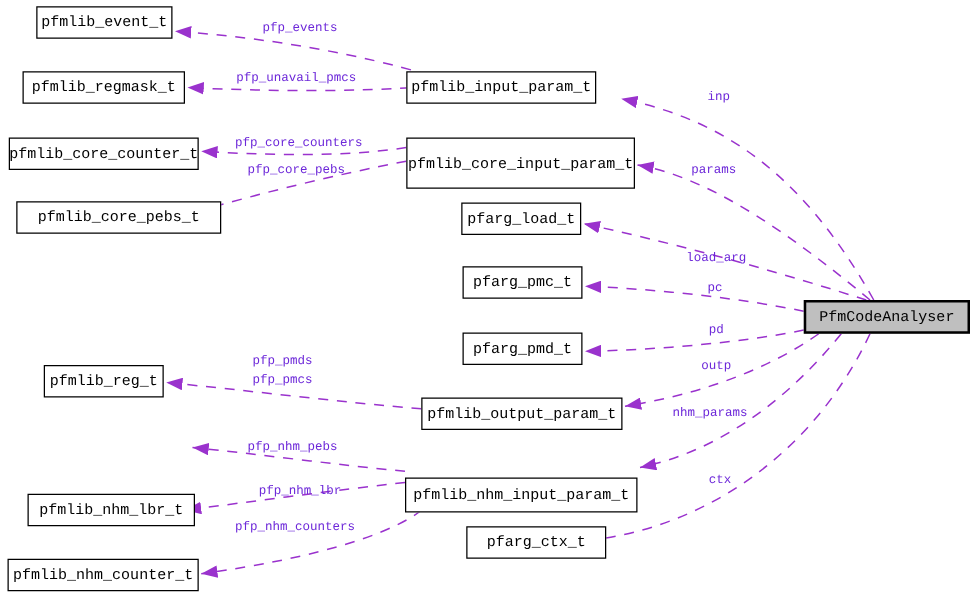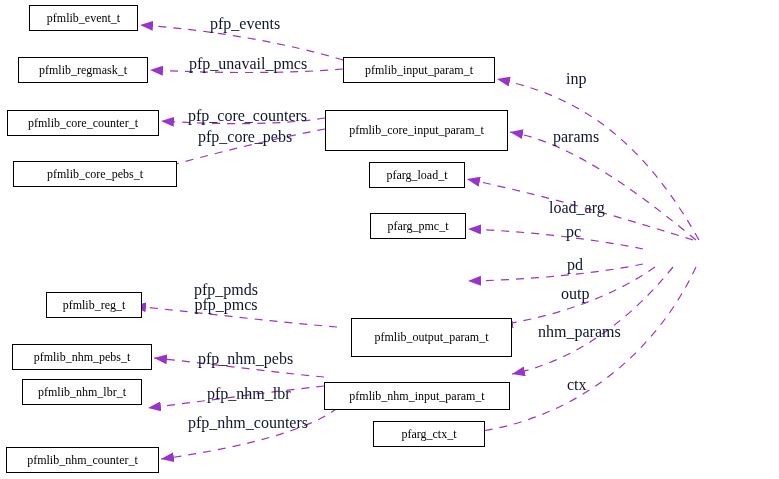--- a/index.html
+++ b/index.html
@@ -1,21 +1,21 @@
 <!DOCTYPE html>
 <html><head>
 <meta charset="utf-8">
 <style>
   html, body { margin: 0; padding: 0; background: #ffffff; }
   #canvas {
     position: relative;
     width: 779px;
     height: 479px;
     background: #ffffff;
-    font-family: Liberation Serif, serif;
+    font-family: Liberation Mono, monospace;
     overflow: hidden;
   }
   #edges {
     position: absolute;
     left: 0; top: 0;
     width: 779px; height: 479px;
   }
   .node {
     position: absolute;
     box-sizing: border-box;
@@ -28,22 +28,22 @@
     color: #000000;
     white-space: nowrap;
     z-index: 2;
   }
   .node.highlight {
     background: #bfbfbf;
     border-width: 2px;
   }
   .edge-label {
     position: absolute;
-    font-size: 16px;
-    color: #0f172a;
+    font-size: 10px;
+    color: #6d28d9;
     white-space: pre-line;
     line-height: 15px;
     z-index: 3;
   }
   .edge-label.centered { text-align: center; }
   path.edge {
     fill: none;
     stroke: #9a32cd;
     stroke-width: 1.2px;
     stroke-dasharray: 8 7;
@@ -75,33 +75,34 @@
     <path class="edge" d="M337,327 C275,322 195,312 133,306" marker-end="url(#arrow)"></path>
     <path class="edge" d="M324,377 C270,372 205,363 154,358" marker-end="url(#arrow)"></path>
     <path class="edge" d="M324,386 C268,392 205,401 148,408" marker-end="url(#arrow)"></path>
     <path class="edge" d="M348,397 C330,425 250,447 161,459" marker-end="url(#arrow)"></path>
   </svg>
 
   <div class="node" style="left:29px;top:5px;width:109px;height:26px">pfmlib_event_t</div>
   <div class="node" style="left:18px;top:57px;width:130px;height:26px">pfmlib_regmask_t</div>
   <div class="node" style="left:7px;top:110px;width:152px;height:26px">pfmlib_core_counter_t</div>
   <div class="node" style="left:13px;top:161px;width:164px;height:26px">pfmlib_core_pebs_t</div>
-  <div class="node" style="left:46px;top:292px;width:96px;height:26px">pfmlib_reg_t</div>
-  <div class="node" style="left:12px;top:344px;width:140px;height:26px">pfmlib_nhm_pebs_t</div>
-  <div class="node" style="left:22px;top:379px;width:120px;height:26px">pfmlib_nhm_lbr_t</div>
+  <div class="node" style="left:35px;top:292px;width:96px;height:26px">pfmlib_reg_t</div>
+  <div class="node" style="left:22px;top:395px;width:134px;height:26px">pfmlib_nhm_lbr_t</div>
   <div class="node" style="left:6px;top:447px;width:153px;height:26px">pfmlib_nhm_counter_t</div>
 
-  <div class="node" style="left:343px;top:57px;width:152px;height:26px">pfmlib_input_param_t</div>
+  <div class="node" style="left:325px;top:57px;width:152px;height:26px">pfmlib_input_param_t</div>
   <div class="node" style="left:325px;top:110px;width:183px;height:41px">pfmlib_core_input_param_t</div>
   <div class="node" style="left:370px;top:213px;width:96px;height:26px">pfarg_pmc_t</div>
   <div class="node" style="left:369px;top:162px;width:96px;height:26px">pfarg_load_t</div>
-  <div class="node" style="left:351px;top:318px;width:161px;height:39px">pfmlib_output_param_t</div>
+  <div class="node" style="left:370px;top:266px;width:96px;height:26px">pfarg_pmd_t</div>
+  <div class="node" style="left:337px;top:318px;width:161px;height:26px">pfmlib_output_param_t</div>
   <div class="node" style="left:324px;top:382px;width:186px;height:28px">pfmlib_nhm_input_param_t</div>
   <div class="node" style="left:373px;top:421px;width:112px;height:26px">pfarg_ctx_t</div>
 
+  <div class="node highlight" style="left:643px;top:240px;width:133px;height:27px">PfmCodeAnalyser</div>
 
   <div class="edge-label" style="left:566px;top:71px">inp</div>
   <div class="edge-label" style="left:553px;top:129px">params</div>
   <div class="edge-label" style="left:549px;top:200px">load_arg</div>
   <div class="edge-label" style="left:566px;top:224px">pc</div>
   <div class="edge-label" style="left:567px;top:257px">pd</div>
   <div class="edge-label" style="left:561px;top:286px">outp</div>
   <div class="edge-label" style="left:538px;top:324px">nhm_params</div>
   <div class="edge-label" style="left:567px;top:377px">ctx</div>
   <div class="edge-label" style="left:210px;top:16px">pfp_events</div>

